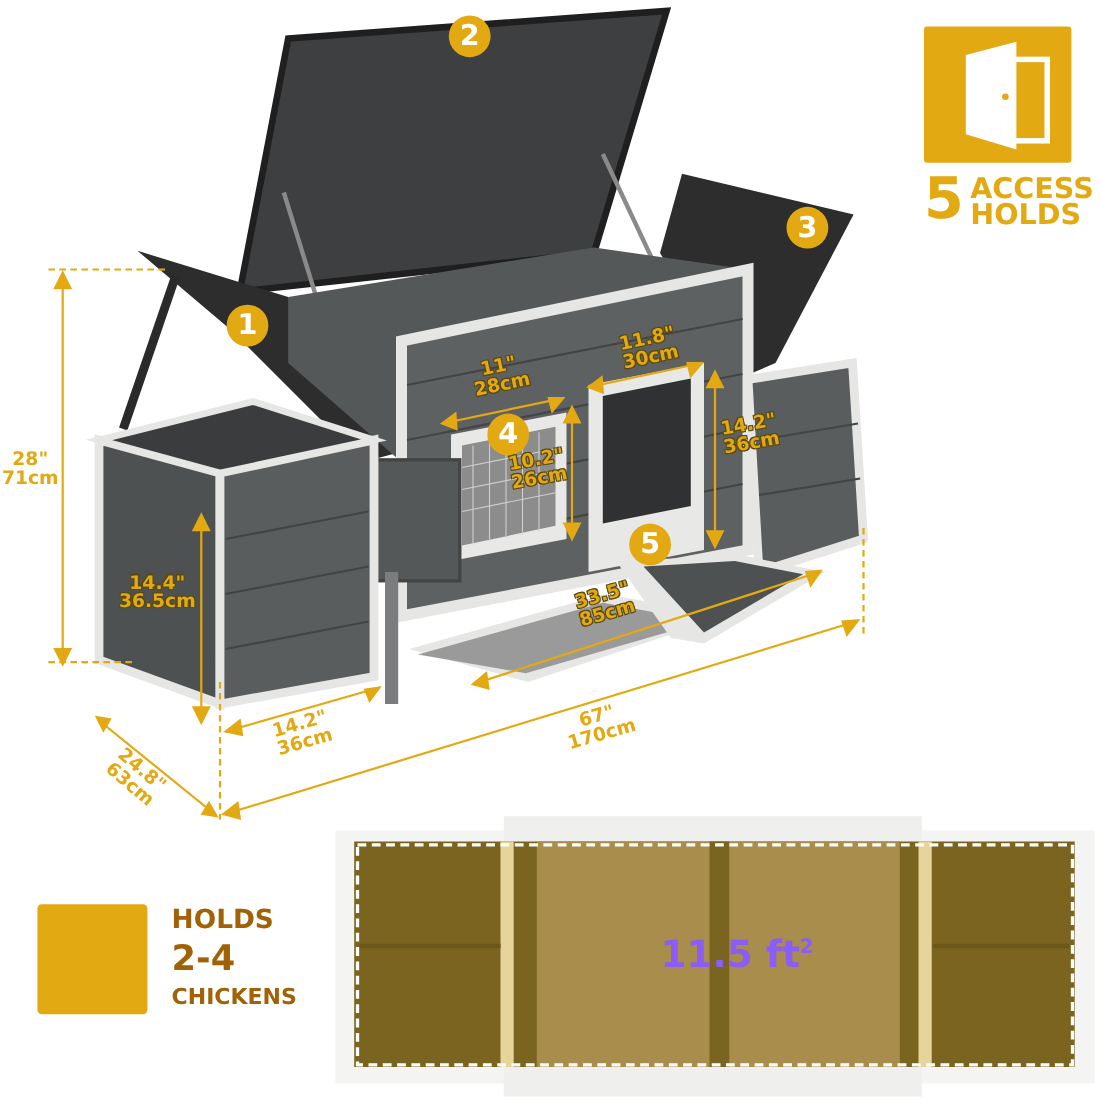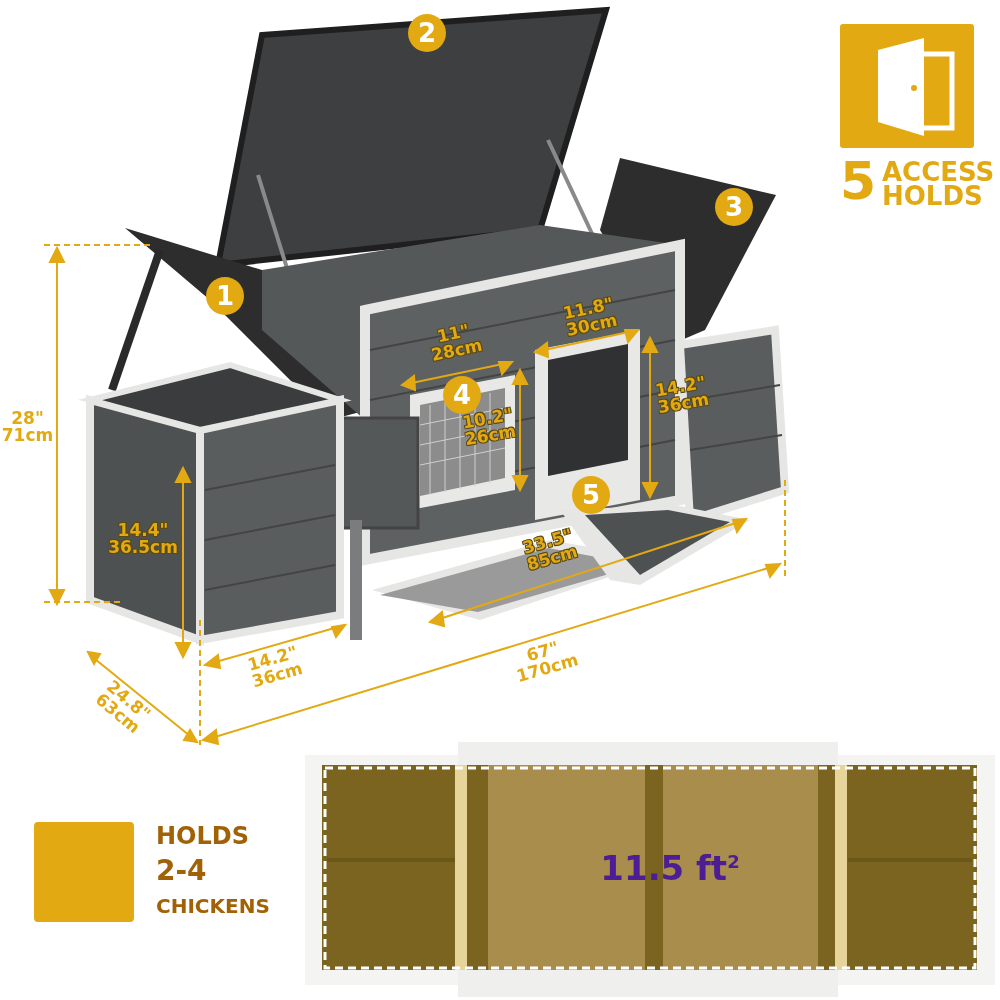--- a/index.html
+++ b/index.html
@@ -8,23 +8,23 @@
   .dim span{display:block;}
   .dim.stroke{text-shadow:-1px -1px 0 #5a4a12,1px -1px 0 #5a4a12,-1px 1px 0 #5a4a12,1px 1px 0 #5a4a12;}
   .badge{position:absolute;width:38px;height:38px;border-radius:50%;background:#e3a912;color:#fff;font-weight:bold;font-size:26px;line-height:38px;text-align:center;}
   svg{position:absolute;left:0;top:0;}
   .access-box{position:absolute;left:840px;top:24px;width:134px;height:124px;background:#e3a912;border-radius:3px;}
   .access-num{position:absolute;left:840px;top:155px;font-size:52px;font-weight:bold;color:#e3a912;line-height:1;}
   .access-text{position:absolute;left:882px;top:160px;font-size:26px;font-weight:bold;color:#e3a912;line-height:24px;}
   .holds-box{position:absolute;left:34px;top:822px;width:100px;height:100px;background:#e3a912;border-radius:4px;}
   .holds-text{position:absolute;left:156px;top:822px;width:140px;font-weight:bold;color:#a16207;}
   .holds-text .l1{font-size:24px;line-height:28px;}
-  .holds-text .l2{font-size:28px;line-height:42px;}
+  .holds-text .l2{font-size:32px;line-height:42px;}
   .holds-text .l3{font-size:20px;line-height:28px;}
-  .area-label{position:absolute;left:560px;top:848px;width:220px;text-align:center;color:#4c1d95;font-weight:bold;font-size:34px;}
+  .area-label{position:absolute;left:560px;top:848px;width:220px;text-align:center;color:#8b5cf6;font-weight:bold;font-size:34px;}
   .area-label sup{font-size:18px;}
 </style>
 </head>
 <body>
 
 <svg width="1000" height="1000" viewBox="0 0 1000 1000">
 
   <polygon points="262,35 606,10 540,230 218,265" fill="#3d3f40" stroke="#1f1f1f" stroke-width="6"></polygon>
 
   <line x1="258" y1="175" x2="290" y2="278" stroke="#8a8a8a" stroke-width="4"></line>

